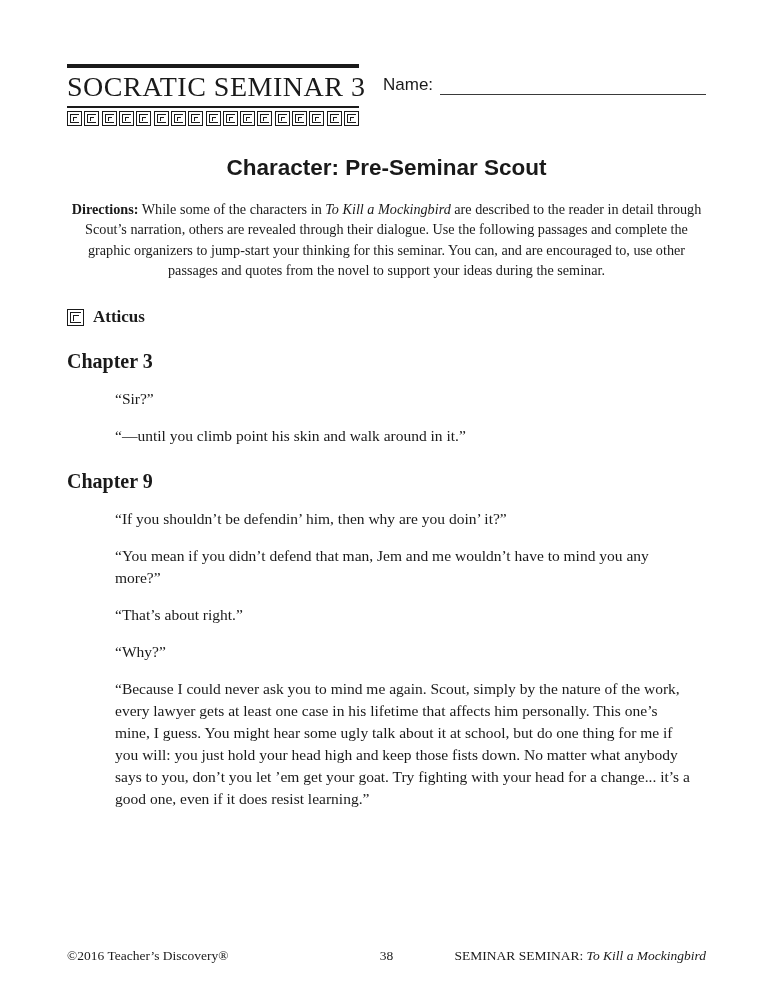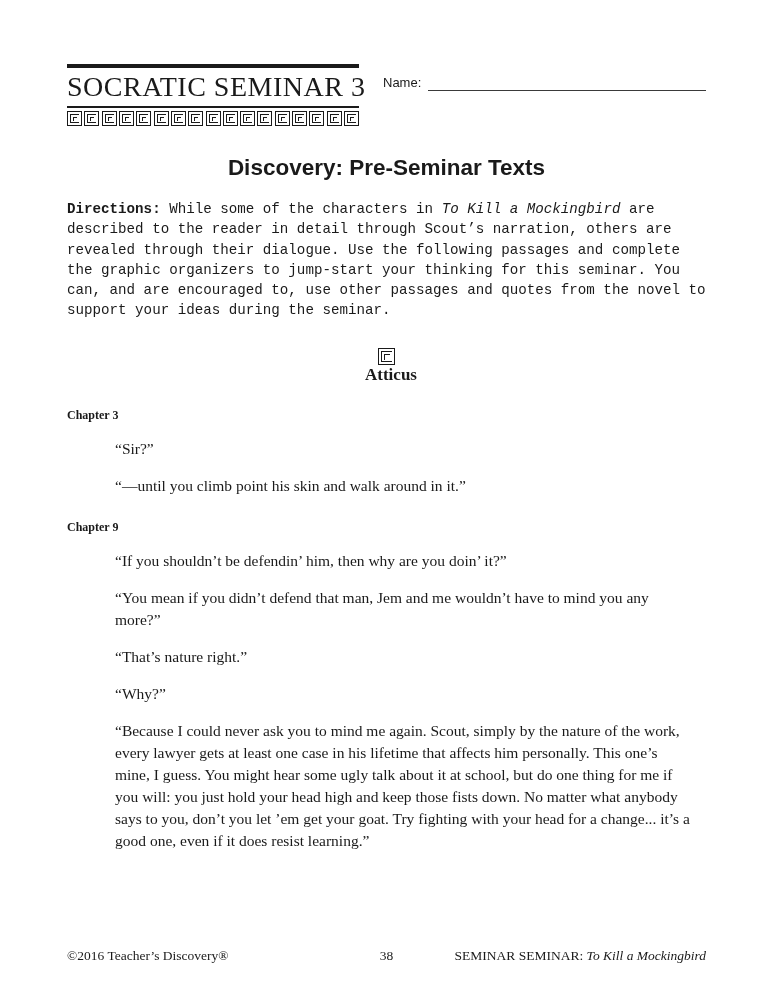--- a/index.html
+++ b/index.html
@@ -31,49 +31,49 @@
     content:""; position:absolute; top:2px; left:2px; right:2px; bottom:2px;
     border:1px solid #1a1a1a; border-right:none;
   }
   .gk::after {
     content:""; position:absolute; top:5px; left:5px; right:4px; bottom:4px;
     border-left:1px solid #1a1a1a; border-top:1px solid #1a1a1a;
   }
 
   .fields {
     flex:1; margin-left:24px; padding-top:12px;
-    font-family:"Liberation Sans", sans-serif; font-size:13px;
+    font-family:"Liberation Sans", sans-serif; font-size:17px;
   }
   .field-row { display:flex; align-items:flex-end; }
   .name-row { margin-bottom:25px; }
   .field-label { padding-right:7px; line-height:1; padding-bottom:2px; }
   .class-label { margin-left:16px; }
   .field-line { flex:1; border-bottom:1.5px solid #3a3a3a; height:12px; }
 
   
   .page-title {
     font-family:"Liberation Sans", sans-serif; font-weight:700;
     font-size:22.5px; text-align:center; margin:29px 0 0 0;
   }
   .directions {
-    font-family:Liberation Mono, monospace;
-    font-size:14.2px; line-height:1.43; margin:18px 0 0 0;
+    font-family:Liberation Serif, serif;
+    font-size:14.2px; line-height:1.43; margin:18px 0 0 0;text-align:center;
   }
   .directions strong { font-weight:700; }
   em { font-style:italic; }
 
   
-  .section-heading { display:flex; align-items:center; margin-top:27px;flex-direction:column; }
+  .section-heading { display:flex; align-items:center; margin-top:27px; }
   .gk-icon { width:17px; height:17px; }
   .section-title {
     font-weight:700; font-size:17px; margin-left:9px;
     font-family:"Liberation Serif", serif;
   }
   .chapter { margin-top:23px; }
-  .chapter-label { font-weight:700; font-size:12px; }
+  .chapter-label { font-weight:700; font-size:20px; }
   .quote {
     margin:15px 0 0 48px; max-width:578px;
     font-size:15.5px; line-height:1.42;
   }
 
   
   .footer {
     margin-top:auto; position:relative;
     display:flex; justify-content:space-between; align-items:baseline;
     font-size:13.5px;
@@ -111,40 +111,40 @@
         </div>
     </div>
     <div class="fields">
       <div class="field-row name-row">
         <span class="field-label">Name:</span>
         <span class="field-line"></span>
       </div>
     </div>
   </header>
 
-  <h1 class="page-title">Discovery: Pre-Seminar Texts</h1>
+  <h1 class="page-title">Character: Pre-Seminar Scout</h1>
 
   <p class="directions"><strong>Directions:</strong><span> While some of the characters in </span><em>To Kill a Mockingbird</em><span> are described to the reader in detail through Scout’s narration, others are revealed through their dialogue. Use the following passages and complete the graphic organizers to jump-start your thinking for this seminar. You can, and are encouraged to, use other passages and quotes from the novel to support your ideas during the seminar.</span></p>
 
   <div class="section-heading">
     <span class="gk gk-icon"></span>
     <span class="section-title">Atticus</span>
   </div>
 
   <div class="chapter">
     <div class="chapter-label">Chapter 3</div>
     <p class="quote">“Sir?”</p>
     <p class="quote">“—until you climb point his skin and walk around in it.”</p>
   </div>
 
   <div class="chapter">
     <div class="chapter-label">Chapter 9</div>
     <p class="quote">“If you shouldn’t be defendin’ him, then why are you doin’ it?”</p>
     <p class="quote">“You mean if you didn’t defend that man, Jem and me wouldn’t have to mind you any more?”</p>
-    <p class="quote">“That’s nature right.”</p>
+    <p class="quote">“That’s about right.”</p>
     <p class="quote">“Why?”</p>
     <p class="quote">“Because I could never ask you to mind me again. Scout, simply by the nature of the work, every lawyer gets at least one case in his lifetime that affects him personally. This one’s mine, I guess. You might hear some ugly talk about it at school, but do one thing for me if you will: you just hold your head high and keep those fists down. No matter what anybody says to you, don’t you let ’em get your goat. Try fighting with your head for a change... it’s a good one, even if it does resist learning.”</p>
   </div>
 
   <footer class="footer">
     <span class="footer-left">©2016 Teacher’s Discovery®</span>
     <span class="footer-center">38</span>
     <span class="footer-right"><span>SEMINAR SEMINAR: </span><em>To Kill a Mockingbird</em></span>
   </footer>
 

